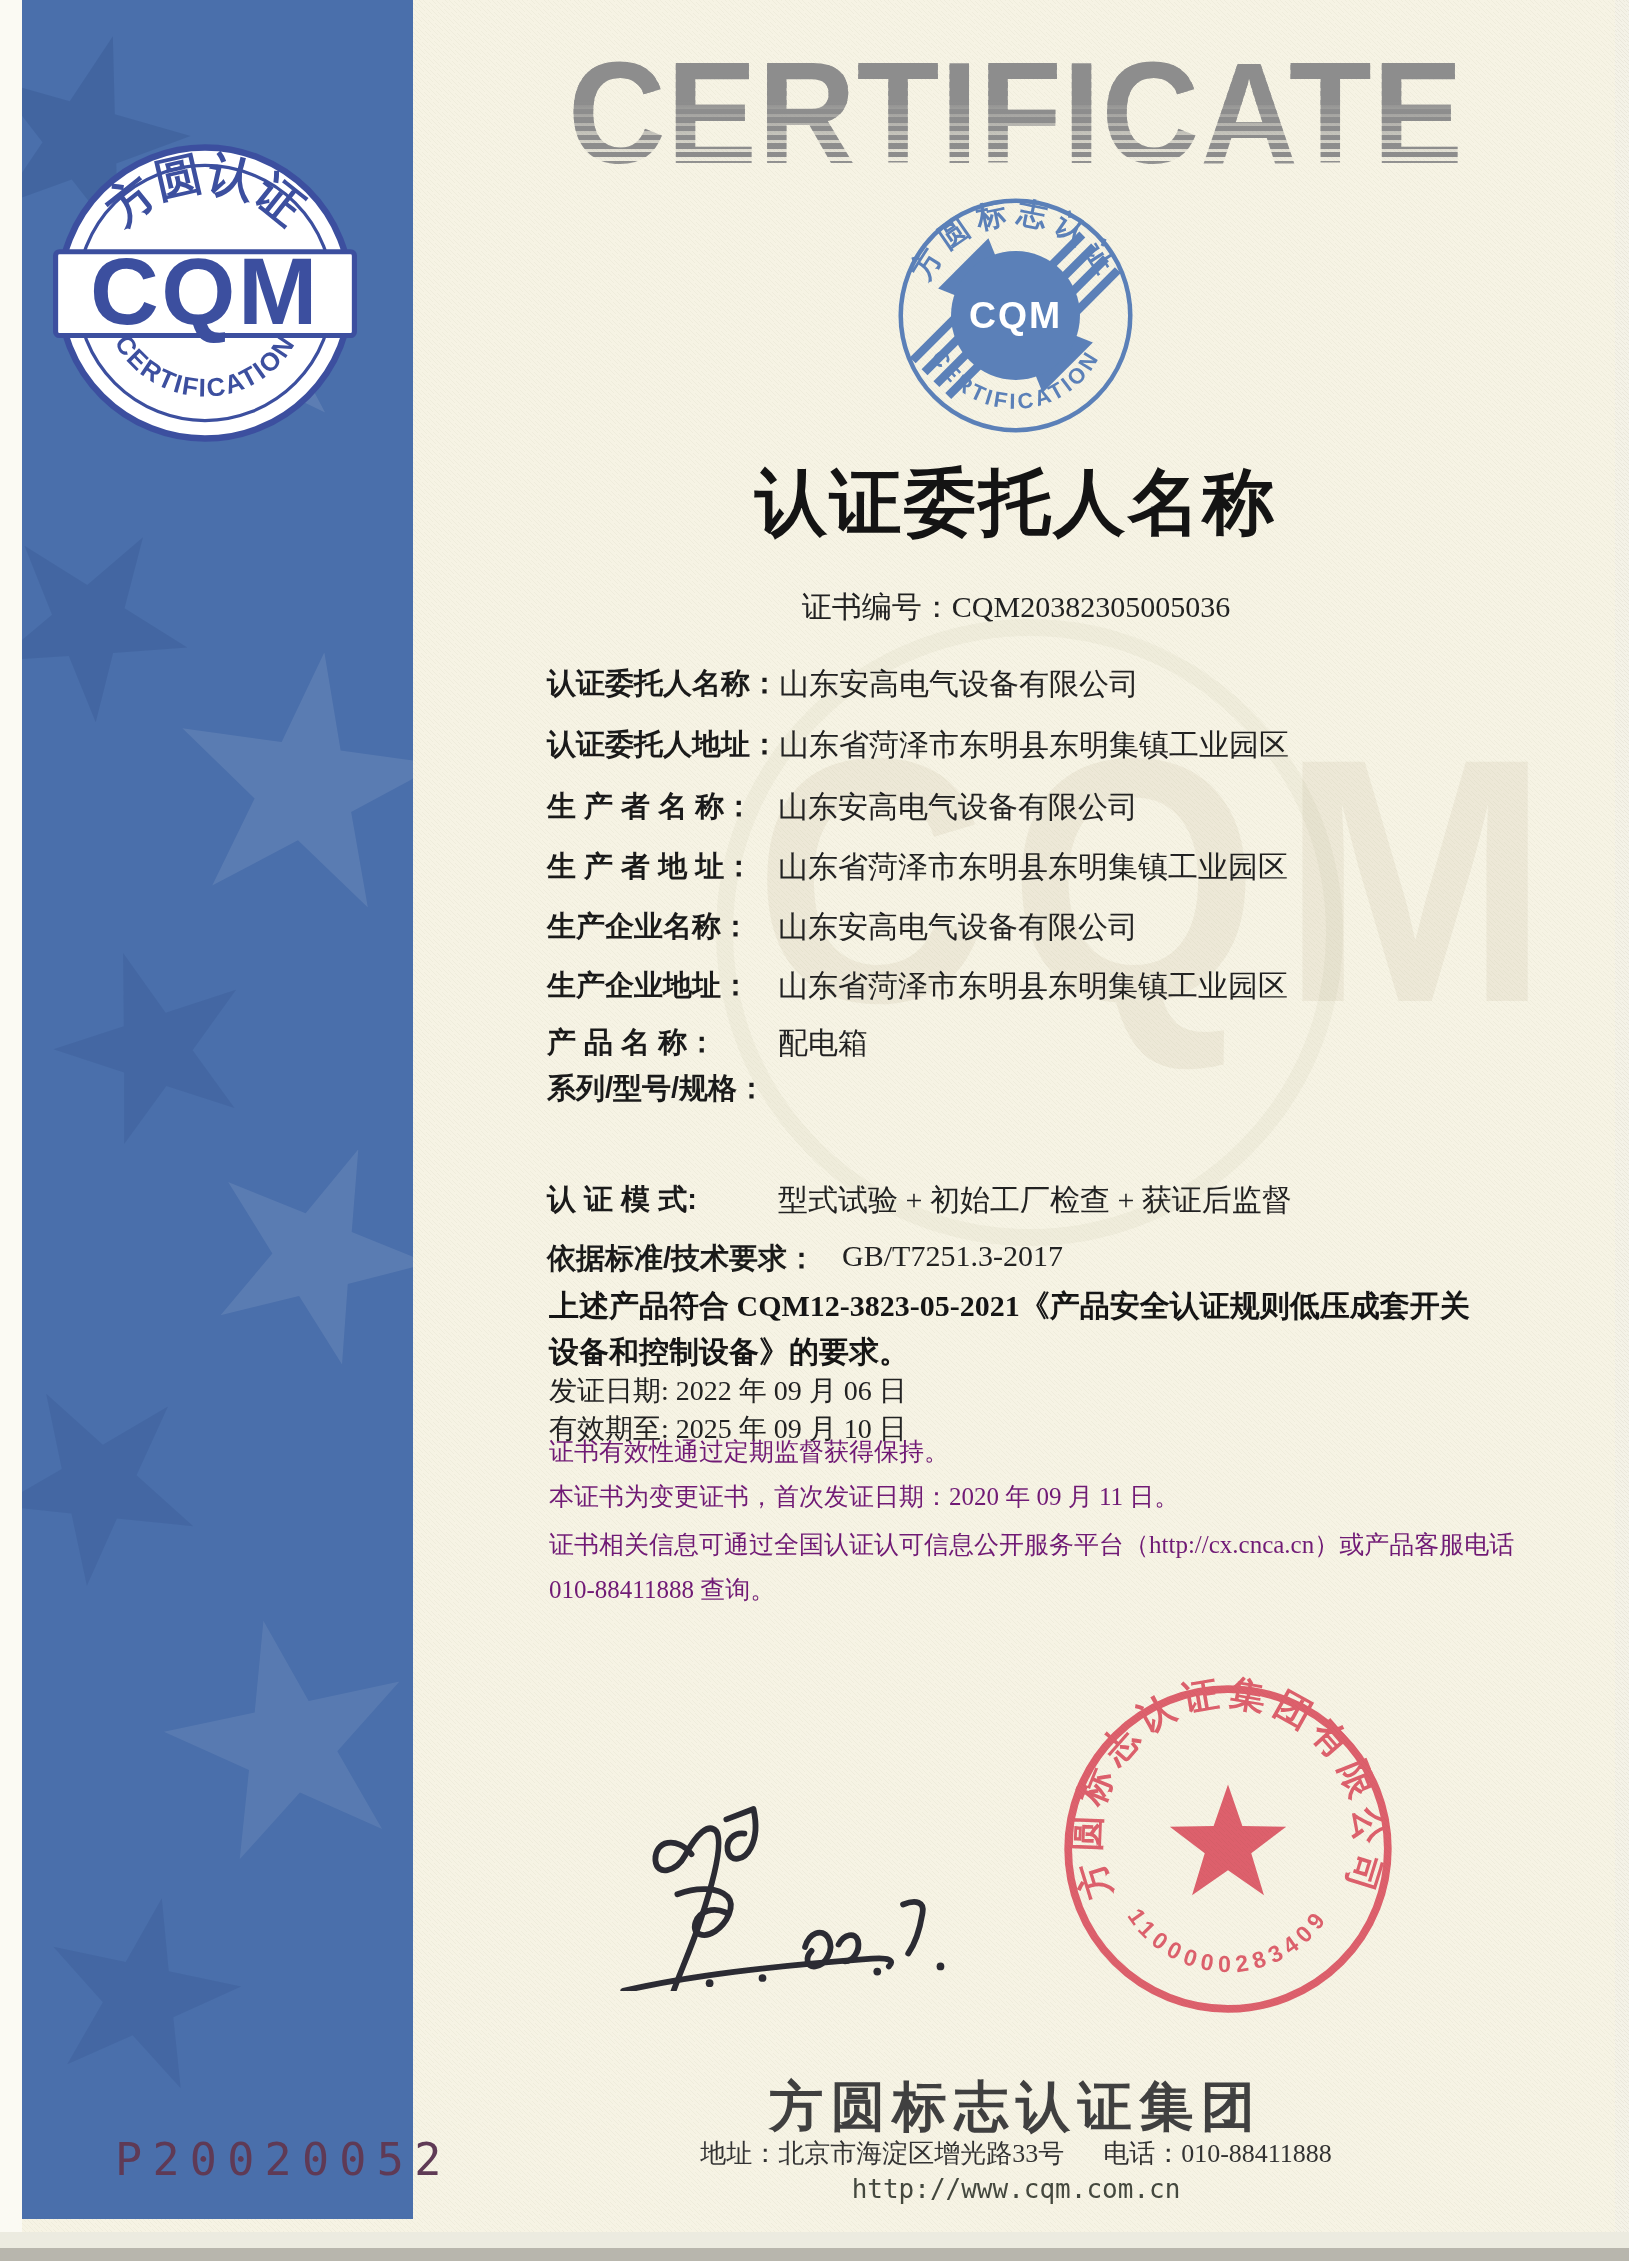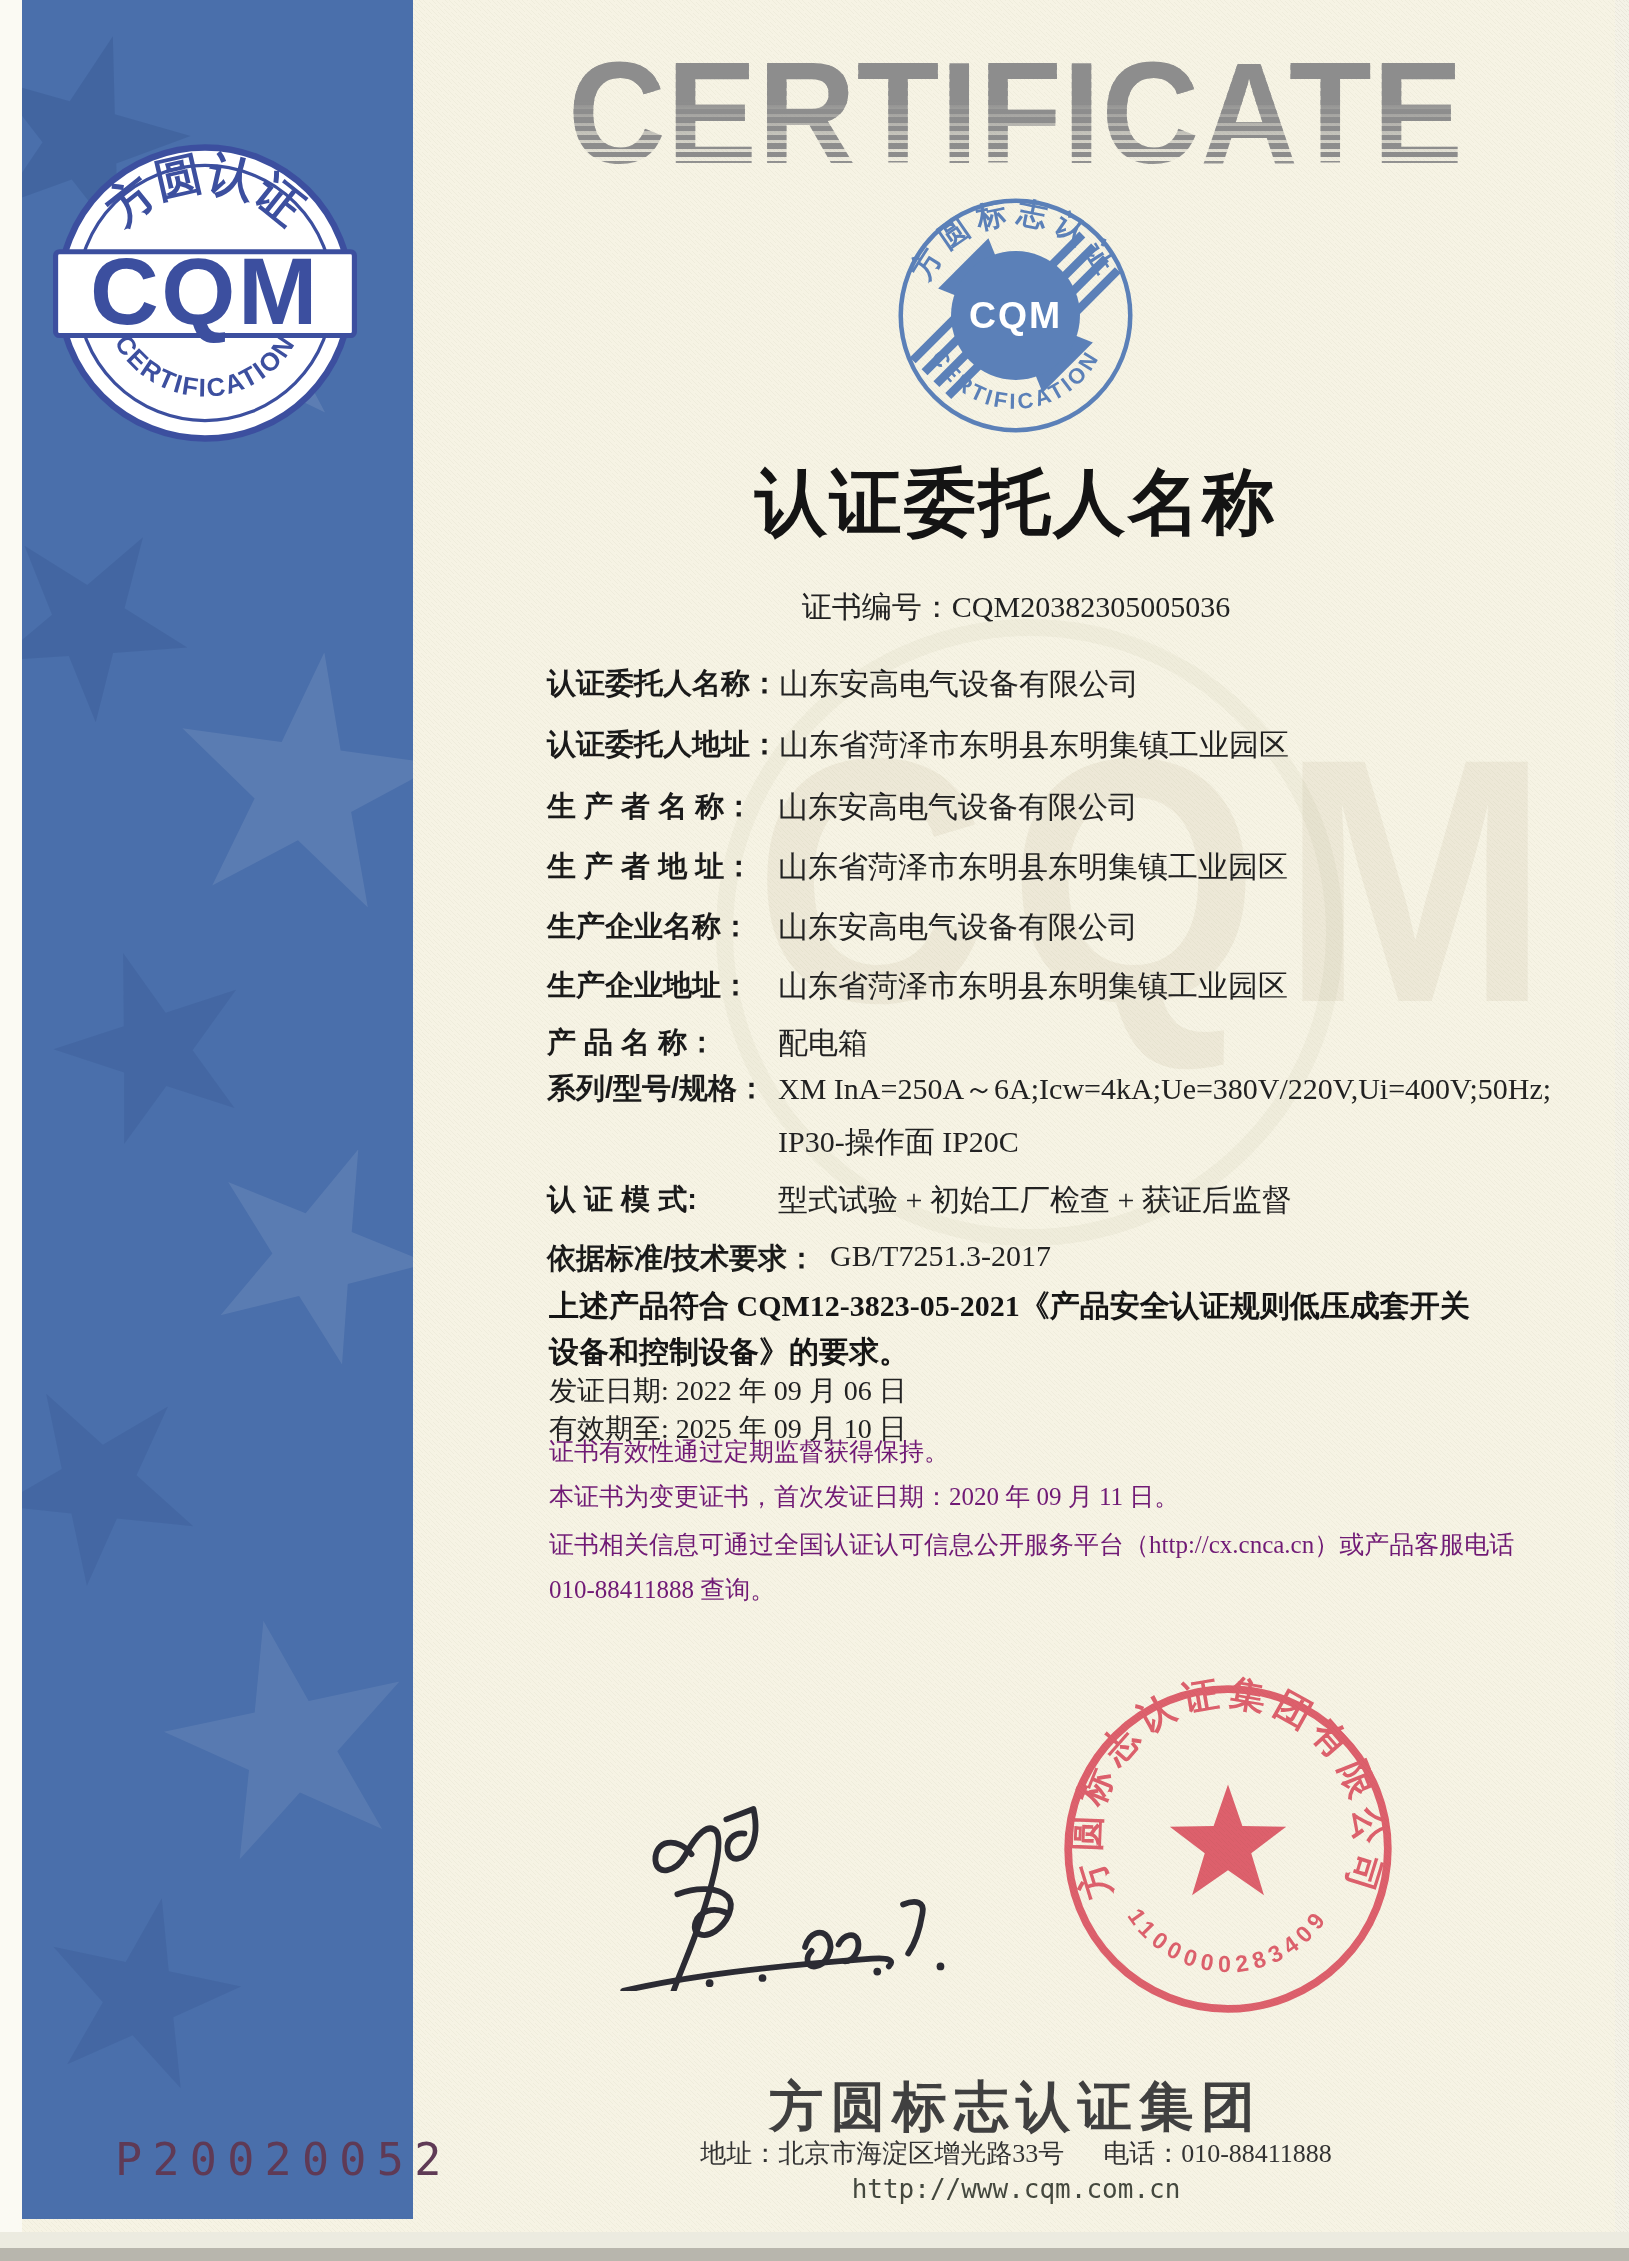--- a/index.html
+++ b/index.html
@@ -184,28 +184,28 @@
 <div class="field-row" style="top:907px">
   <span class="flabel">生产企业名称：</span><span class="fvalue">山东安高电气设备有限公司</span>
 </div>
 <div class="field-row" style="top:966px">
   <span class="flabel">生产企业地址：</span><span class="fvalue">山东省菏泽市东明县东明集镇工业园区</span>
 </div>
 <div class="field-row" style="top:1023px">
   <span class="flabel">产 品 名 称：</span><span class="fvalue">配电箱</span>
 </div>
 <div class="field-row" style="top:1069px">
-  <span class="flabel">系列/型号/规格：</span><span class="fvalue" style="display:inline-block"><span style="display:block">XM InA=250A～6A;Icw=4kA;Ue=380V/220V,Ui=400V;50Hz;</span><span class="line2" style="display:block">IP30-操作面 IP20C</span></span>
+  <span class="flabel">系列/型号/规格：</span>
 </div>
 
 <div class="field-row" style="top:1180px">
   <span class="flabel">认 证 模 式:</span><span class="fvalue">型式试验 + 初始工厂检查 + 获证后监督</span>
 </div>
 <div class="field-row" style="top:1239px">
-  <span class="flabel">依据标准/技术要求：</span><span class="fvalue" style="margin-left:14px">GB/T7251.3-2017</span>
+  <span class="flabel">依据标准/技术要求：</span><span class="fvalue" style="margin-left:26px">GB/T7251.3-2017</span>
 </div>
 
 <div class="statement">上述产品符合 CQM12-3823-05-2021《产品安全认证规则低压成套开关设备和控制设备》的要求。</div>
 
 <div class="dates">
   <span>
     <span>发证日期:</span>
     <span>2022 年 09 月 06 日</span>
   </span>
   <span>

